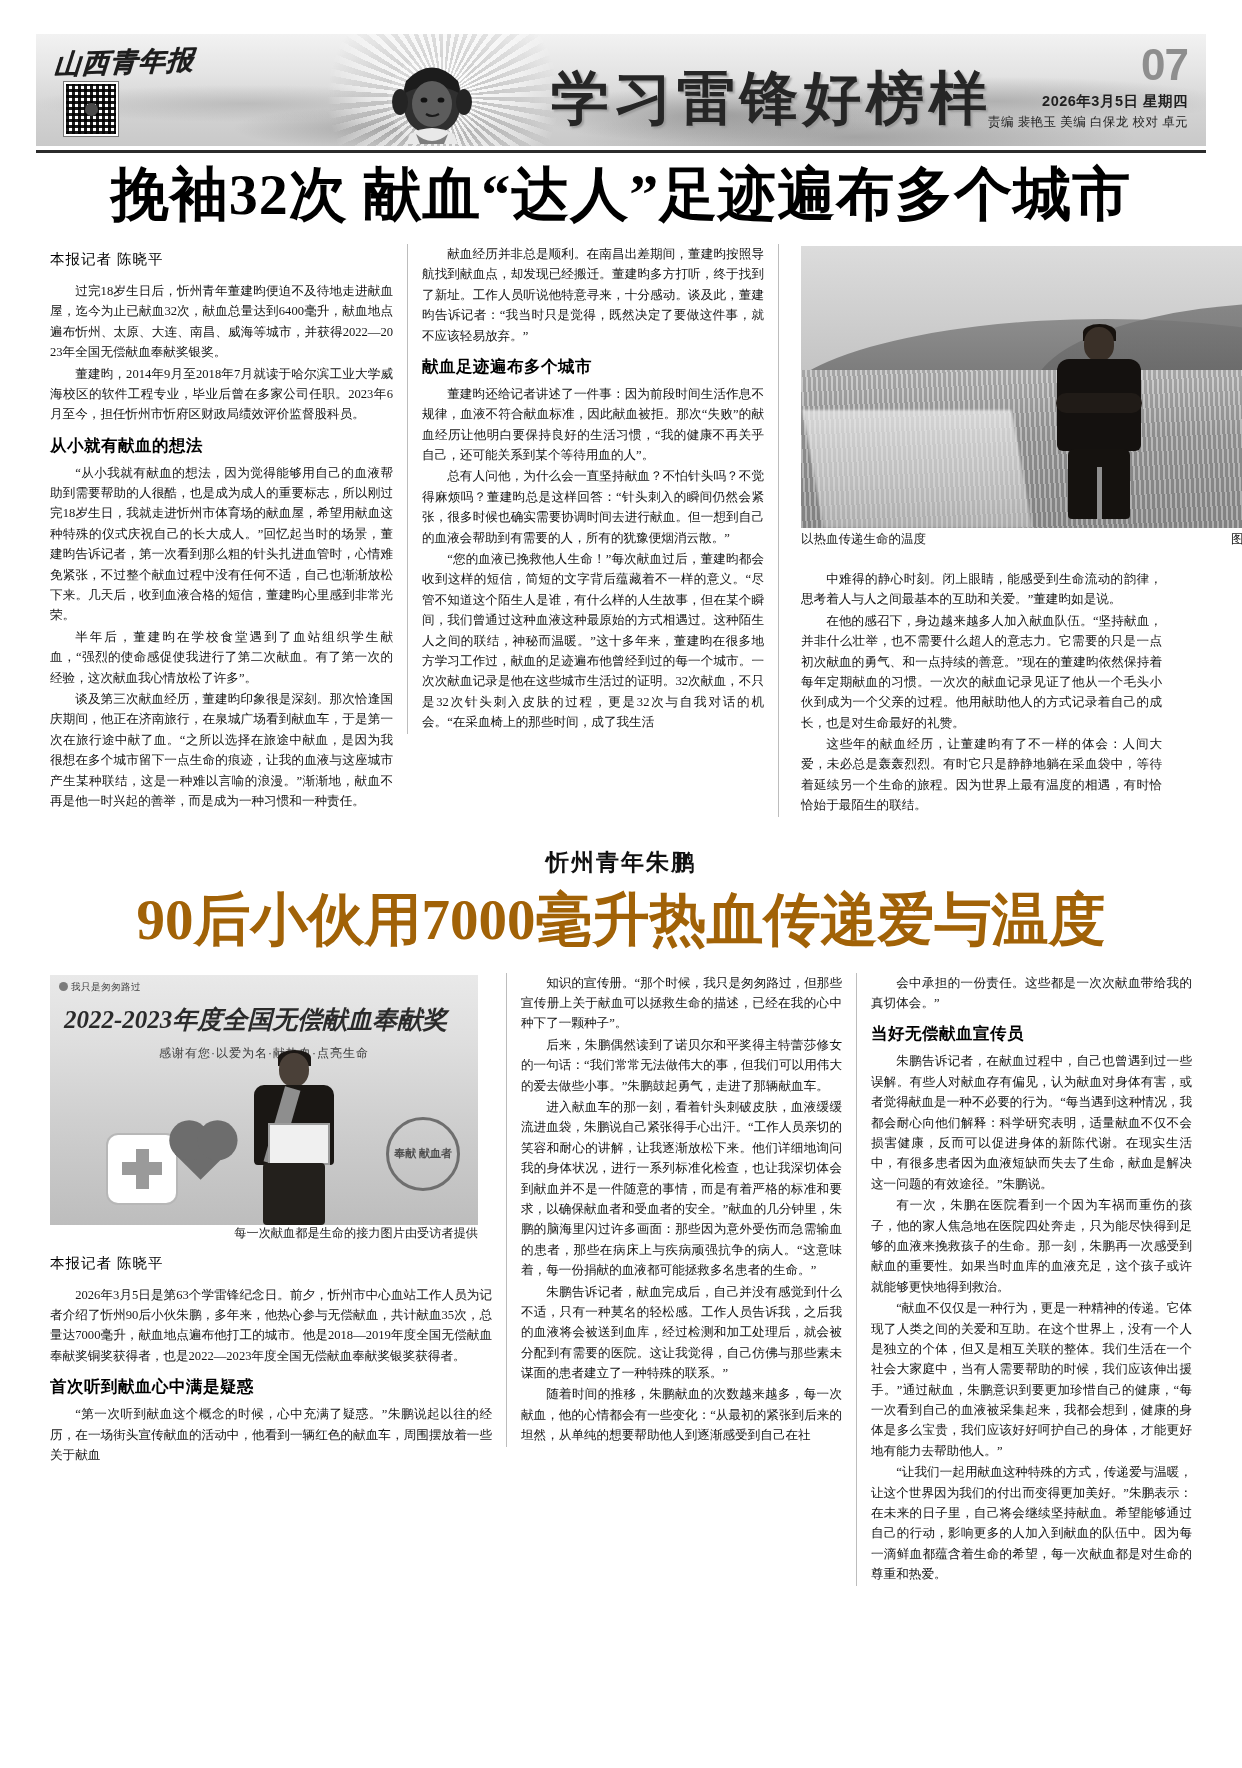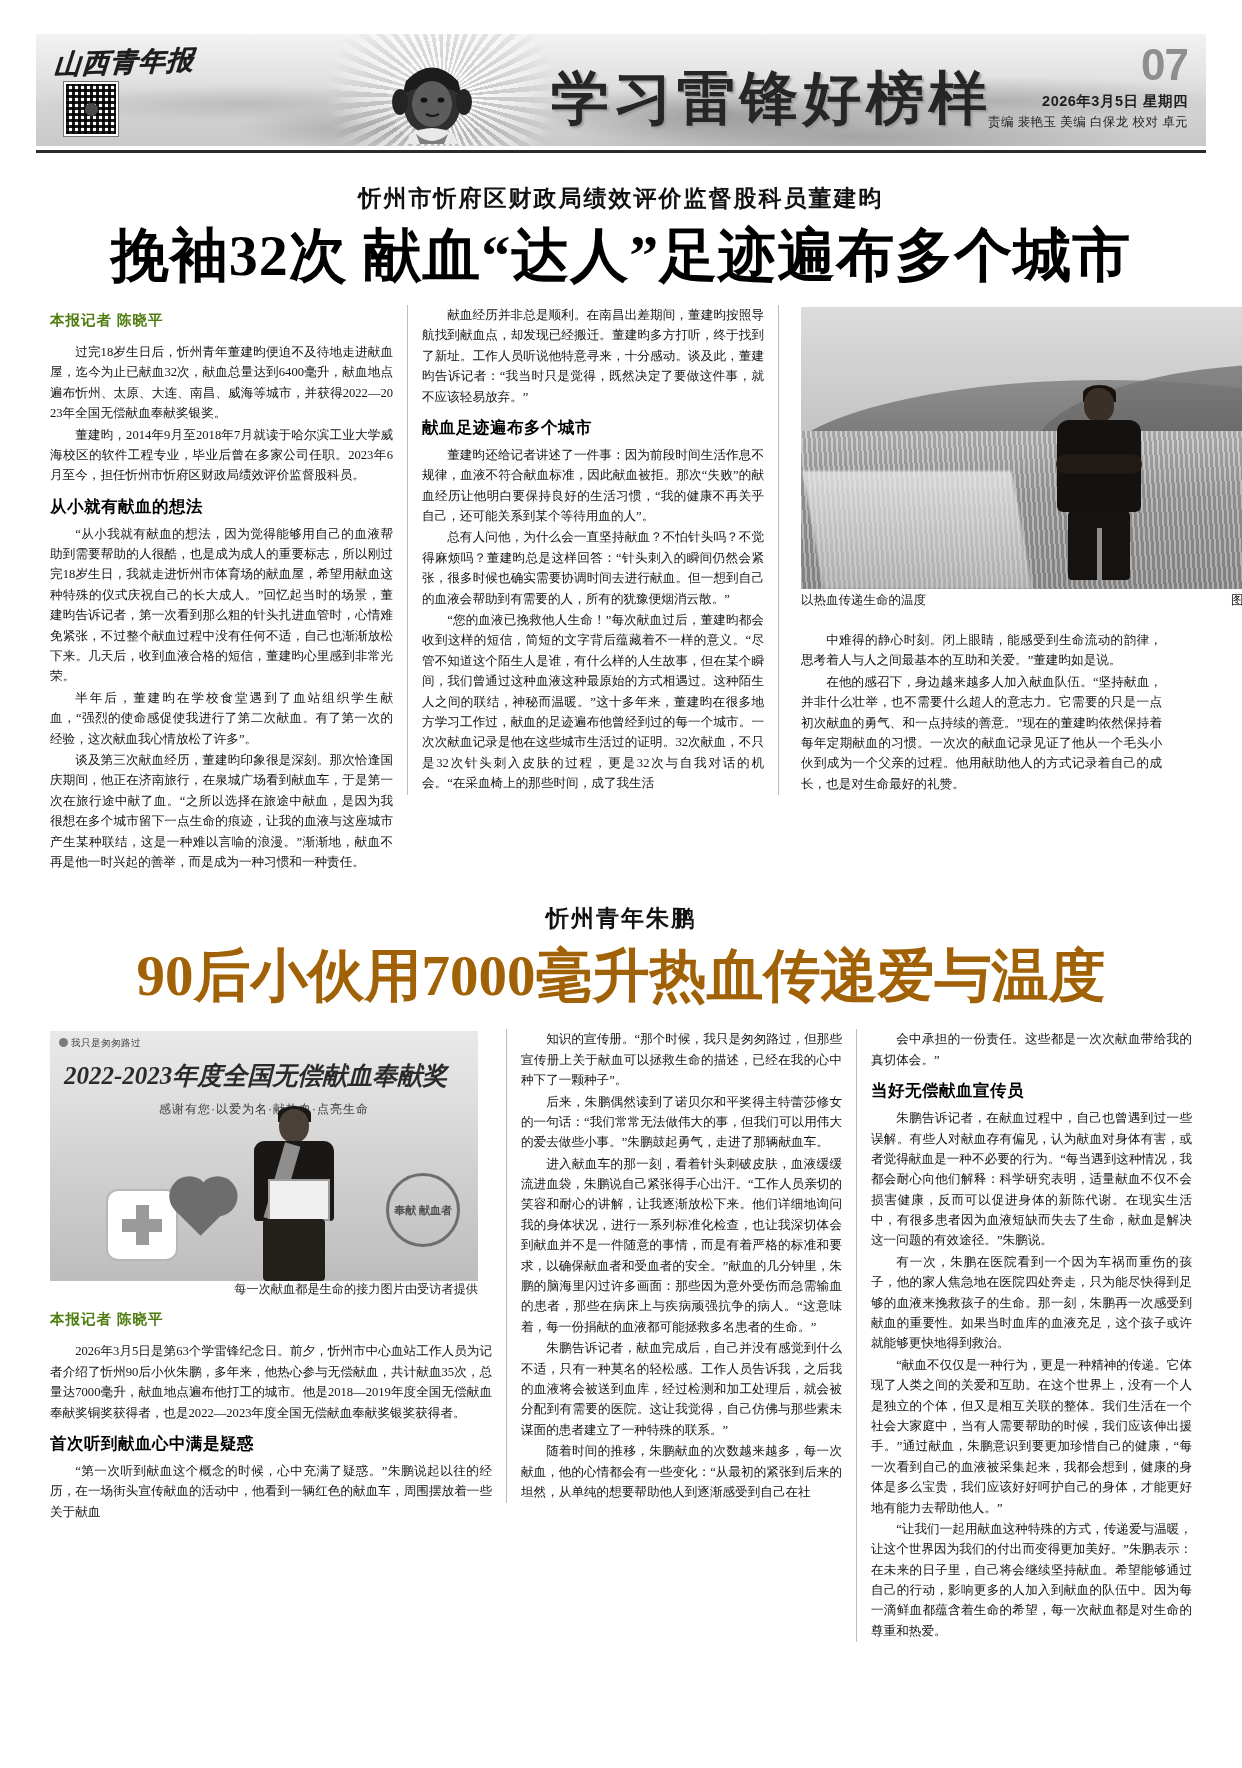--- a/index.html
+++ b/index.html
@@ -122,22 +122,22 @@
   .cols {
     display:flex; gap:0; margin:16px 36px 0 36px;
     align-items:flex-start;
   }
   .col {
     width:371px; padding:0 14px;
     position:relative;
   }
   .col + .col { border-left:1px solid #bdbdbd; }
   .byline {
-    font-size:14.5px; font-weight:700; letter-spacing:1px;
-    margin:6px 0 12px 0; color:#4d7c0f;
+    font-size:14.5px; font-weight:400; letter-spacing:1px;
+    margin:6px 0 12px 0; color:#000000;
     font-family:"Liberation Sans","DejaVu Sans",sans-serif;
   }
   .sub {
     font-size:16.5px; font-weight:700; letter-spacing:.5px;
     margin:10px 0 6px 0; color:#000;
     font-family:"Liberation Sans","DejaVu Sans",sans-serif;
   }
   p.body {
     font-size:12.6px; line-height:1.62; text-align:justify;
     text-indent:2em; margin:0 0 1px 0; color:#141414;
@@ -263,21 +263,20 @@
       <path d="M40 86 q16 14 32 0 l-4 10 h-24 z" fill="#7d7d7d"></path>
     </svg>
 
     <div class="head-title">学习雷锋好榜样</div>
     <div class="pgnum">07</div>
     <div class="pgdate">2026年3月5日 星期四</div>
     <div class="pgcredit">责编 裴艳玉  美编 白保龙  校对 卓元</div>
   </div>
   <div class="rule-under"></div>
 
-  <div class="kicker">忻州市忻府区财政局绩效评价监督股科员董建昀</div>
   <div class="headline">挽袖32次 献血“达人”足迹遍布多个城市</div>
 
   <div class="cols">
 
     <div class="col">
       <div class="byline">本报记者  陈晓平</div>
       <p class="body">过完18岁生日后，忻州青年董建昀便迫不及待地走进献血屋，迄今为止已献血32次，献血总量达到6400毫升，献血地点遍布忻州、太原、大连、南昌、威海等城市，并获得2022—2023年全国无偿献血奉献奖银奖。</p>
       <p class="body">董建昀，2014年9月至2018年7月就读于哈尔滨工业大学威海校区的软件工程专业，毕业后曾在多家公司任职。2023年6月至今，担任忻州市忻府区财政局绩效评价监督股科员。</p>
       <div class="sub">从小就有献血的想法</div>
       <p class="body">“从小我就有献血的想法，因为觉得能够用自己的血液帮助到需要帮助的人很酷，也是成为成人的重要标志，所以刚过完18岁生日，我就走进忻州市体育场的献血屋，希望用献血这种特殊的仪式庆祝自己的长大成人。”回忆起当时的场景，董建昀告诉记者，第一次看到那么粗的针头扎进血管时，心情难免紧张，不过整个献血过程中没有任何不适，自己也渐渐放松下来。几天后，收到血液合格的短信，董建昀心里感到非常光荣。</p>
@@ -309,20 +308,21 @@
             <div class="p1-legsplit"></div>
         </div>
       </div>
       <div class="cap-row">
         <span>以热血传递生命的温度</span>
         <span>图片由忻州市中心血站提供</span>
       </div>
       <div style="margin-top:21px;">
         <p class="body">中难得的静心时刻。闭上眼睛，能感受到生命流动的韵律，思考着人与人之间最基本的互助和关爱。”董建昀如是说。</p>
         <p class="body">在他的感召下，身边越来越多人加入献血队伍。“坚持献血，并非什么壮举，也不需要什么超人的意志力。它需要的只是一点初次献血的勇气、和一点持续的善意。”现在的董建昀依然保持着每年定期献血的习惯。一次次的献血记录见证了他从一个毛头小伙到成为一个父亲的过程。他用献助他人的方式记录着自己的成长，也是对生命最好的礼赞。</p>
+        <p class="body">这些年的献血经历，让董建昀有了不一样的体会：人间大爱，未必总是轰轰烈烈。有时它只是静静地躺在采血袋中，等待着延续另一个生命的旅程。因为世界上最有温度的相遇，有时恰恰始于最陌生的联结。</p>
       </div>
     </div>
   </div>
 
   <div style="margin-top:18px;"></div>
   <div class="kicker">忻州青年朱鹏</div>
   <div class="headline2">90后小伙用7000毫升热血传递爱与温度</div>
 
   <div class="cols2">
 

